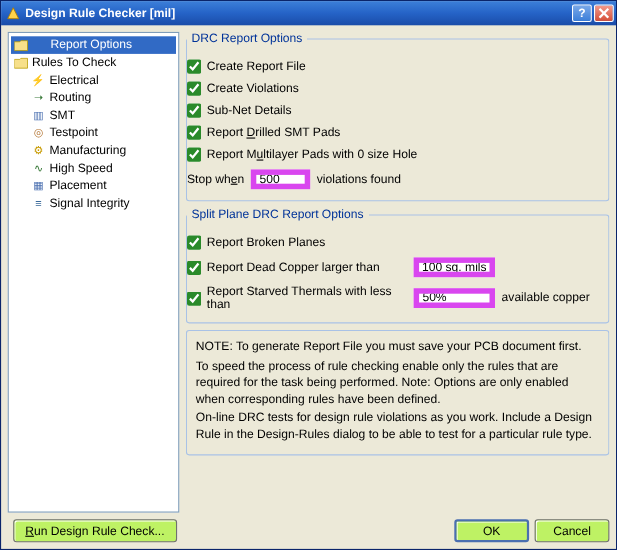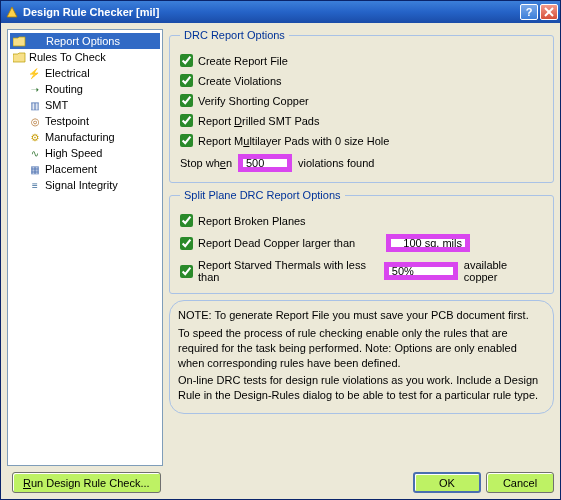--- a/index.html
+++ b/index.html
@@ -97,21 +97,21 @@
     .right-panel {
       flex: 1;
       display: flex;
       flex-direction: column;
       gap: 6px;
       overflow: auto;
     }
     fieldset {
       border: 1px solid #a9c2e6;
       border-radius: 3px;
-      padding: 6px 10px 10px 10px;
+      padding: 6px 10px 10px 0;
     }
     legend {
       color: #003399;
       padding: 0 4px;
       font-size: 11px;
     }
     .option-row {
       display: flex;
       align-items: center;
       gap: 6px;
@@ -129,21 +129,21 @@
     }
     input[type=text] {
       border: 5px solid #d946ef;
       font-family: Tahoma, Arial, sans-serif;
       font-size: 11px;
       padding: 1px 3px;
       height: 18px;
     }
     .note-box {
       border: 1px solid #a9c2e6;
-      border-radius: 15px;
+      border-radius: 3px;
       padding: 7px 8px;
       font-size: 11px;
       line-height: 1.35;
     }
     .note-box p { margin-bottom: 3px; }
     .bottom-bar {
       display: flex;
       align-items: center;
       padding-top: 6px;
     }
@@ -252,21 +252,21 @@
             </div>
           <div class="option-row">
               <label>
                 <input type="checkbox" checked="" style="">
                 <span>Create Violations</span>
               </label>
             </div>
           <div class="option-row">
               <label>
                 <input type="checkbox" checked="" style="">
-                <span>Verify Shorting Copper</span>
+                <span>Sub-Net Details</span>
               </label>
             </div>
           <div class="option-row">
               <label>
                 <input type="checkbox" checked="" style="">
                 <span><span>Report </span><span class="underline">D</span><span>rilled SMT Pads</span></span>
               </label>
             </div>
           <div class="option-row">
               <label>
@@ -287,21 +287,21 @@
               <label>
                 <input type="checkbox" checked="" style="">
                 <span>Report Broken Planes</span>
               </label>
             </div>
           <div class="option-row">
             <label style="width:200px">
                 <input type="checkbox" checked="" style="">
                 <span>Report Dead Copper larger than</span>
               </label>
-            <input type="text" style="width: 84px; text-align: right;" value="100 sq. mils">
+            <input type="text" style="width: 74px;" value="100 sq. mils">
           </div>
           <div class="option-row">
             <label style="width:200px">
                 <input type="checkbox" checked="" style="">
                 <span>Report Starved Thermals with less than</span>
               </label>
             <input type="text" style="width: 74px;" value="50%">
             <span>available copper</span>
           </div>
         </fieldset>

